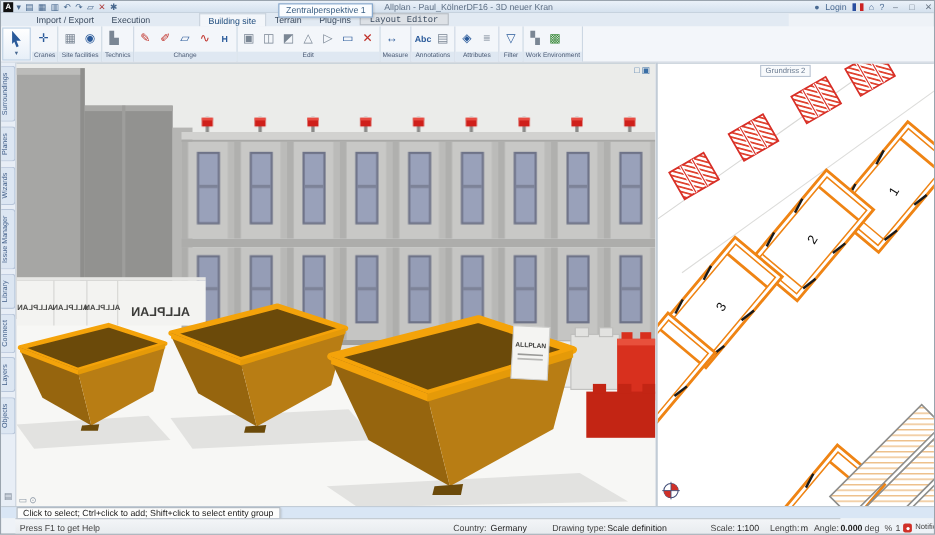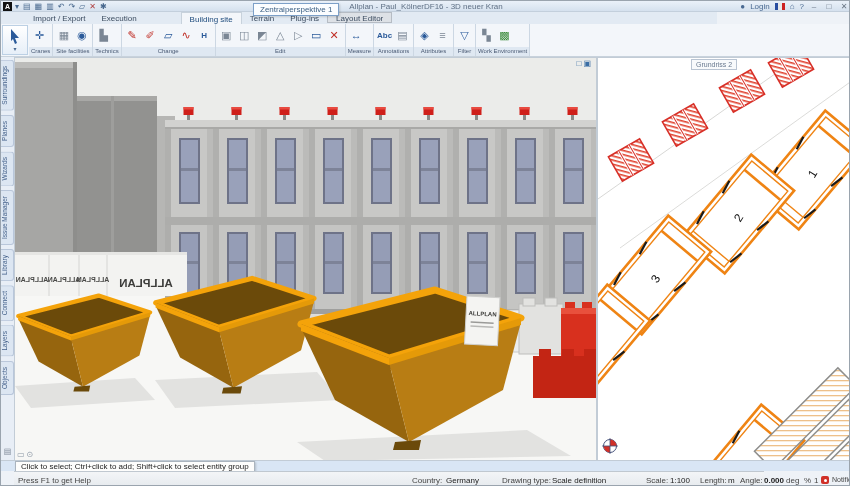--- a/index.html
+++ b/index.html
@@ -17,21 +17,21 @@
   #title-text { position:absolute; left:50%; transform:translateX(-50%); white-space:nowrap; color:#5f7085; }
   #tb-right { position:absolute; right:2px; top:0; height:11px; display:flex; gap:5px; align-items:center; color:#4a6a92; font-size:8px; }
   .winbtn { color:#6a7685; font-size:8px; width:10px; text-align:center; }
   .flag { width:10px; height:7px; background:linear-gradient(90deg,#2a4ea0 33%,#e8e8e8 33%,#e8e8e8 66%,#c22 66%); display:inline-block; }
 
   
   #tabrow { position:absolute; left:0; top:11px; width:716px; height:12px; background:#e2eaf3;
     display:flex; align-items:flex-end; padding-left:24px; font-size:8px; color:#3c4c60; }
   .rtab { padding:1px 8px 1px 8px; height:12px; line-height:11px; white-space:nowrap; }
   .rtab.active { background:#f3f6fa; border:1px solid #c8d2dc; border-bottom:none; color:#1c4a7c;margin-left:36px; }
-  .rtab.pressed { background:#dde1e6; border:1px solid #b6bcc4; height:11px; line-height:9px; margin-bottom:1px; }
+  .rtab.pressed { background:#dde1e6; border:1px solid #b6bcc4; height:11px; line-height:9px; margin-bottom:1px;font-family:Liberation Mono, monospace; }
 
   
   #ribbon { position:absolute; left:0; top:23px; width:850px; height:33px; background:#f3f6fa;
     border-bottom:1px solid #c8d2dc; display:flex; align-items:stretch; }
   #selbtn { width:26px; margin:1px 1px; border:1px solid #bcd0e4; background:linear-gradient(#ffffff,#e7eff8);
     display:flex; flex-direction:column; align-items:center; justify-content:center; }
   .rgroup { display:flex; flex-direction:column; border-right:1px solid #ccd7e3; }
   .ricons { flex:1; display:flex; align-items:center; padding:1px 3px; gap:3px; }
   .ricon { width:15px; height:17px; font-size:11px; line-height:17px; text-align:center; color:#4a6a92; }
   .ricon.red { color:#c03028; } .ricon.blue { color:#2a5a9a; } .ricon.grey { color:#7a8694; }

